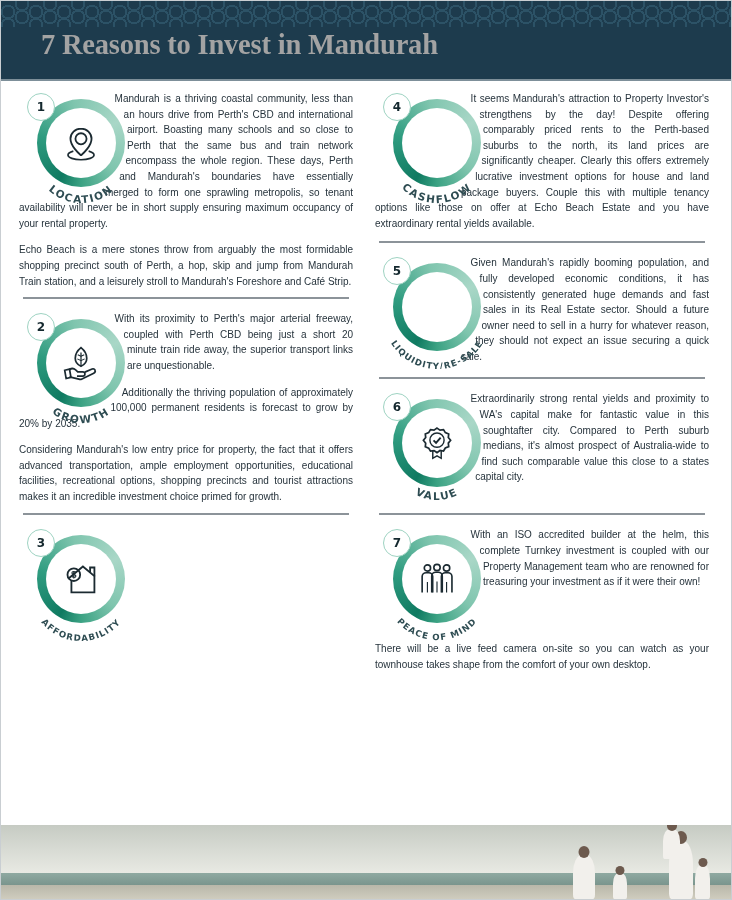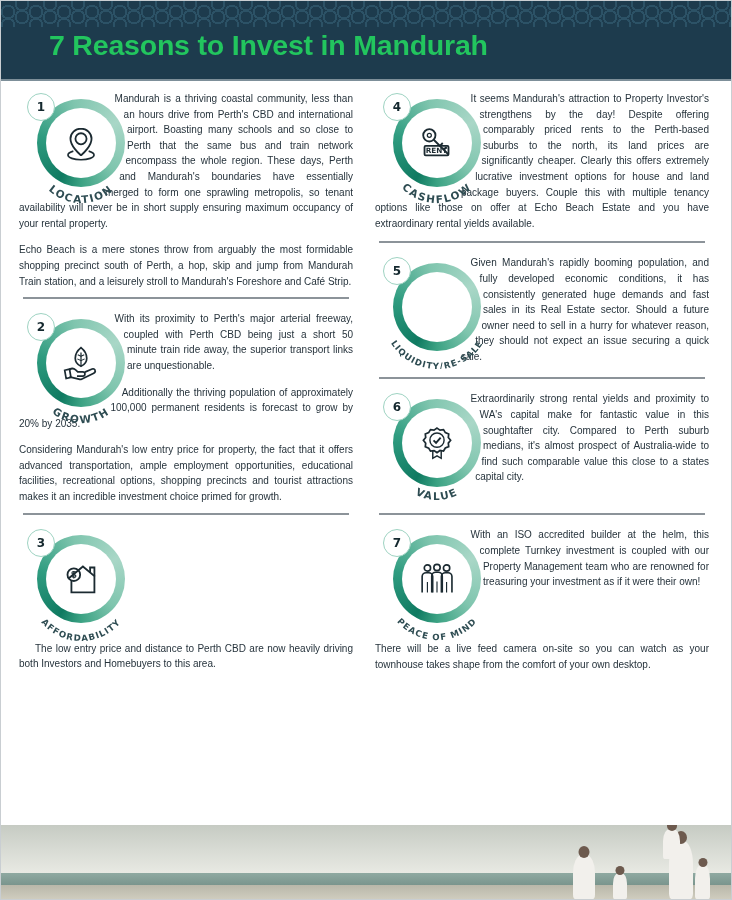--- a/index.html
+++ b/index.html
@@ -38,28 +38,28 @@
       radial-gradient(circle at 7px 11px, transparent 5.2px, #2d5468 5.3px, #2d5468 7.2px, transparent 7.3px),
       radial-gradient(circle at 21px 3px, transparent 5.2px, #2d5468 5.3px, #2d5468 7.2px, transparent 7.3px),
       radial-gradient(circle at 7px 24px, transparent 5.2px, #2d5468 5.3px, #2d5468 7.2px, transparent 7.3px),
       radial-gradient(circle at 21px 16px, transparent 5.2px, #2d5468 5.3px, #2d5468 7.2px, transparent 7.3px);
     background-size: 28px 26px;
     background-repeat: repeat;
     opacity: 0.95;
   }
   .header-title {
     position: absolute;
-    left: 48px;
+    left: 40px;
     top: 28px;
     font-size: 28.5px;
     font-weight: bold;
     letter-spacing: -0.2px;
-    color: #22c55e;
+    color: #a3a3a3;
     white-space: nowrap;
-    font-family: Liberation Sans, sans-serif;
+    font-family: Liberation Serif, serif;
   }
   .header-underline {
     position: absolute;
     left: 0; right: 0; bottom: 0;
     height: 2px;
     background: #7d8f99;
   }
 
   
   .content {
@@ -258,21 +258,21 @@
             </svg>
           </div>
           <div class="num-bubble">2</div>
           <svg class="curve-label" viewBox="0 0 112 112">
             <defs>
                 <path id="arc2" d="M 8,62 A 48,48 0 0 0 104,62"></path>
               </defs>
             <text><textPath href="#arc2" startOffset="50%" text-anchor="middle">GROWTH</textPath></text>
           </svg>
         </div>
-        <div class="para">With its proximity to Perth's major arterial freeway, coupled with Perth CBD being just a short 50 minute train ride away, the superior transport links are unquestionable.</div>
+        <div class="para">With its proximity to Perth's major arterial freeway, coupled with Perth CBD being just a short 20 minute train ride away, the superior transport links are unquestionable.</div>
         <div class="para">Additionally the thriving population of approximately 100,000 permanent residents is forecast to grow by 20% by 2035.</div>
         <div class="clearer"></div>
         <div class="para">Considering Mandurah's low entry price for property, the fact that it offers advanced transportation, ample employment opportunities, educational facilities, recreational options, shopping precincts and tourist attractions makes it an incredible investment choice primed for growth.</div>
       </div>
 
       <div class="divider"></div>
 
       <div class="reason">
         <div class="badge">
           <div class="ring-outer"></div>
@@ -287,40 +287,30 @@
           </div>
           <div class="num-bubble">3</div>
           <svg class="curve-label small" viewBox="0 0 112 112">
             <defs>
                 <path id="arc3" d="M 4,60 A 52,52 0 0 0 108,60"></path>
               </defs>
             <text><textPath href="#arc3" startOffset="50%" text-anchor="middle">AFFORDABILITY</textPath></text>
           </svg>
         </div>
         <div class="clearer"></div>
-        <div class="para indent">The low entry price and distance to Perth CBD are now heavily driving both Investors and Homebuyers to this area.</div>
       </div>
 
     </div>
 
     <div class="col">
 
       <div class="reason">
         <div class="badge">
           <div class="ring-outer"></div>
           <div class="ring-inner"></div>
-          <div class="badge-icon">
-            <svg viewBox="0 0 48 48" fill="none" stroke="#1b2a31" stroke-width="1.9">
-              <circle cx="16" cy="16" r="6.4"></circle>
-              <circle cx="16" cy="16" r="2.1" stroke-width="1.3"></circle>
-              <path d="M20.6 20.6L36 36M31 31l3-3M27 27l3-3"></path>
-              <rect x="11" y="27" width="25" height="10" rx="1.2"></rect>
-              <text x="23.5" y="34.4" font-size="7.6" font-family="DejaVu Sans, sans-serif" font-weight="bold" fill="#1b2a31" stroke="none" text-anchor="middle">RENT</text>
-            </svg>
-          </div>
           <div class="num-bubble">4</div>
           <svg class="curve-label" viewBox="0 0 112 112">
             <defs>
                 <path id="arc4" d="M 7,61 A 49,49 0 0 0 105,61"></path>
               </defs>
             <text><textPath href="#arc4" startOffset="50%" text-anchor="middle">CASHFLOW</textPath></text>
           </svg>
         </div>
         <div class="para">It seems Mandurah's attraction to Property Investor's strengthens by the day! Despite offering comparably priced rents to the Perth-based suburbs to the north, its land prices are significantly cheaper. Clearly this offers extremely lucrative investment options for house and land package buyers. Couple this with multiple tenancy options like those on offer at Echo Beach Estate and you have extraordinary rental yields available.</div>
       </div>

